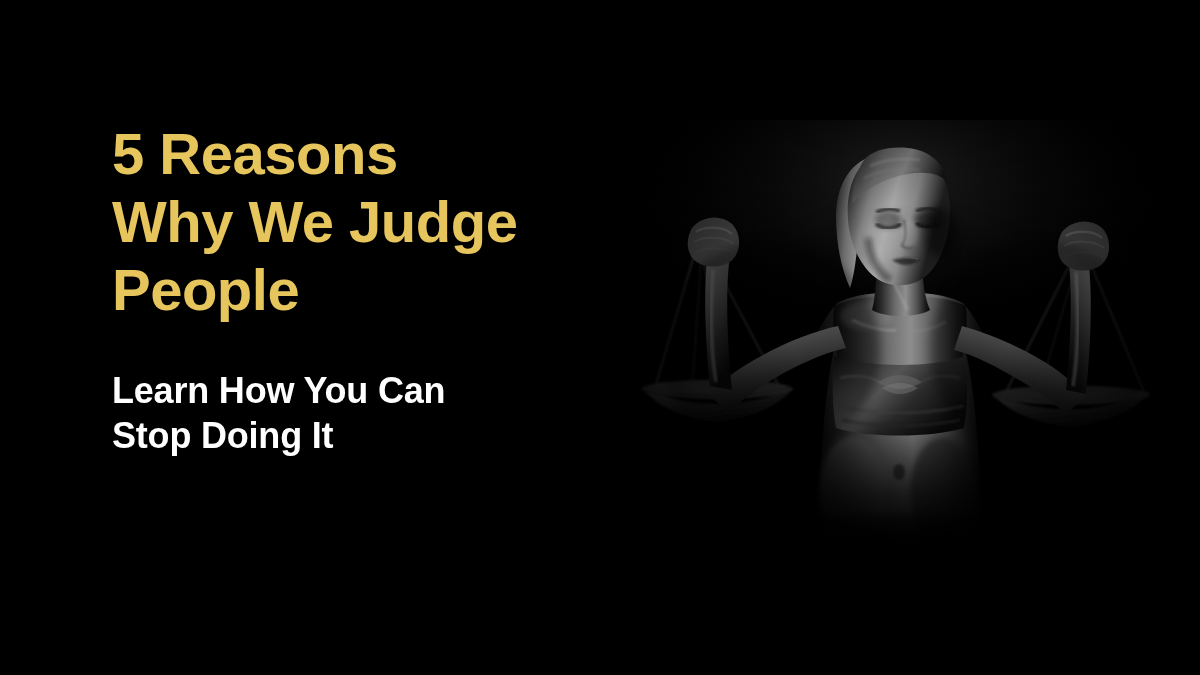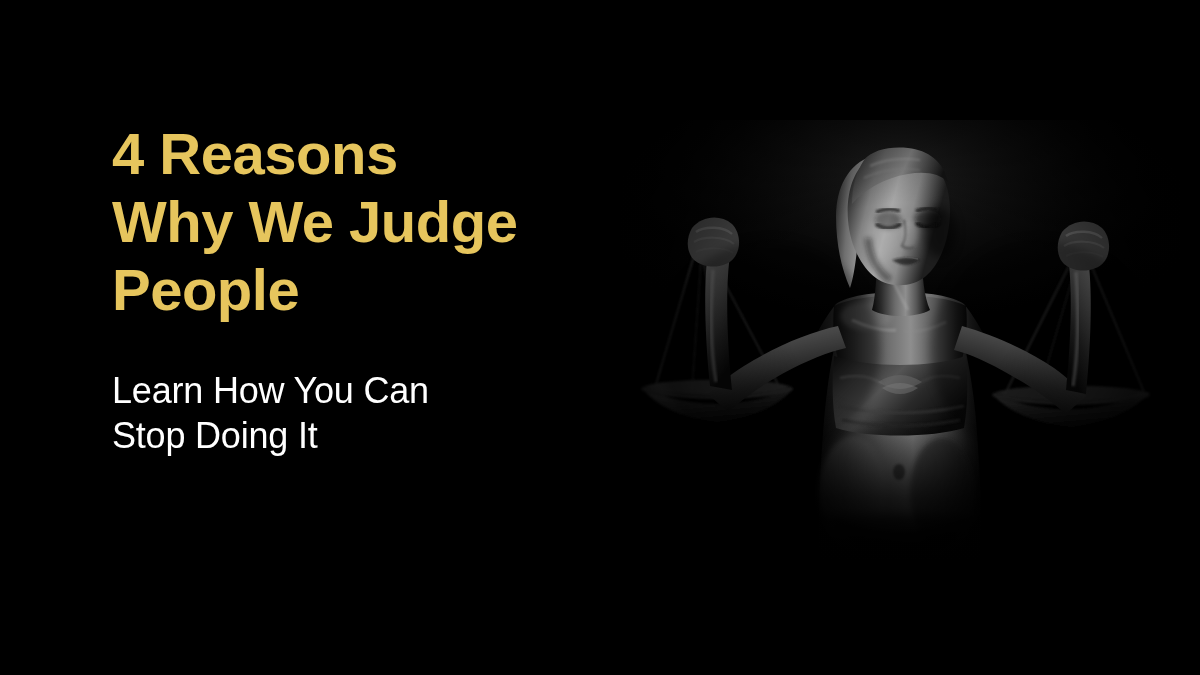--- a/index.html
+++ b/index.html
@@ -38,21 +38,21 @@
     letter-spacing: -0.5px;
     color: #e6c55d;
     white-space: pre-line;
   }
 
   .subheadline {
     margin: 0;
     padding-top: 44px;
     font-family: "Liberation Sans", sans-serif;
     font-size: 36px;
-    font-weight: 400;
+    font-weight: 700;
     line-height: 1.25;
     letter-spacing: -0.2px;
     color: #ffffff;
     white-space: pre-line;
   }
 
   
   .photo {
     position: absolute;
     left: 620px;
@@ -315,20 +315,20 @@
 
         <ellipse cx="150" cy="230" rx="110" ry="110" fill="#000000" opacity="0.35" filter="url(#hazy)"></ellipse>
         <ellipse cx="420" cy="230" rx="110" ry="110" fill="#000000" opacity="0.33" filter="url(#hazy)"></ellipse>
         <rect x="0" y="396" width="560" height="44" fill="#000000" opacity="0.55" filter="url(#hazy)"></rect>
       </g>
     </svg>
     <div class="photo-vignette"></div>
   </div>
 
   <div class="text-block">
-    <h1 class="headline">4 Reasons
+    <h1 class="headline">5 Reasons
 Why We Judge
 People</h1>
     <p class="subheadline">Learn How You Can
 Stop Doing It</p>
   </div>
 
 </div>
 
 </body></html>

